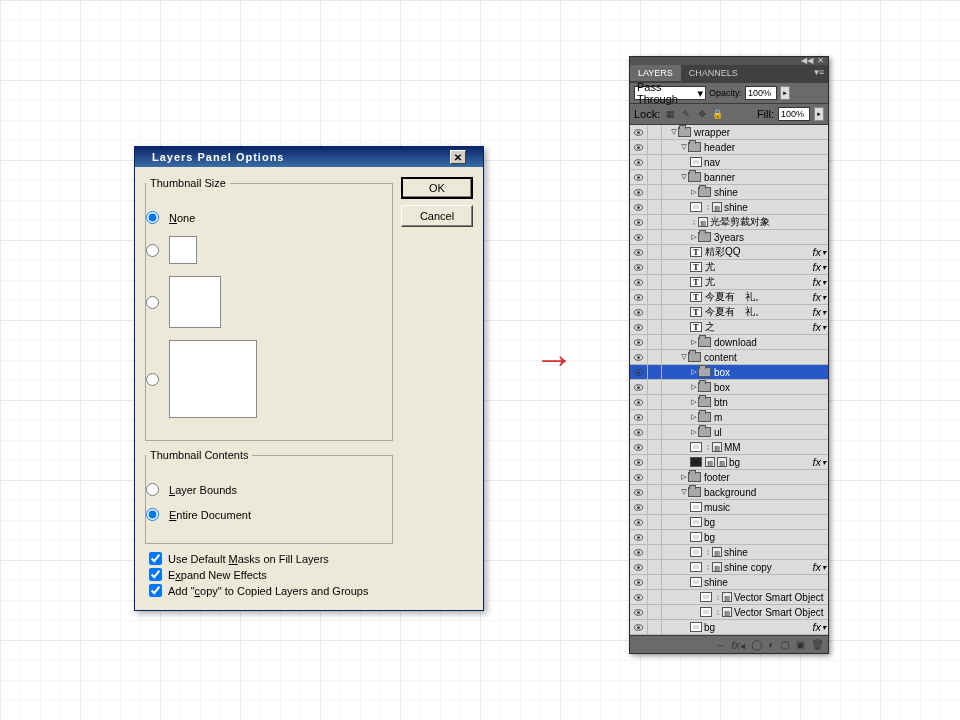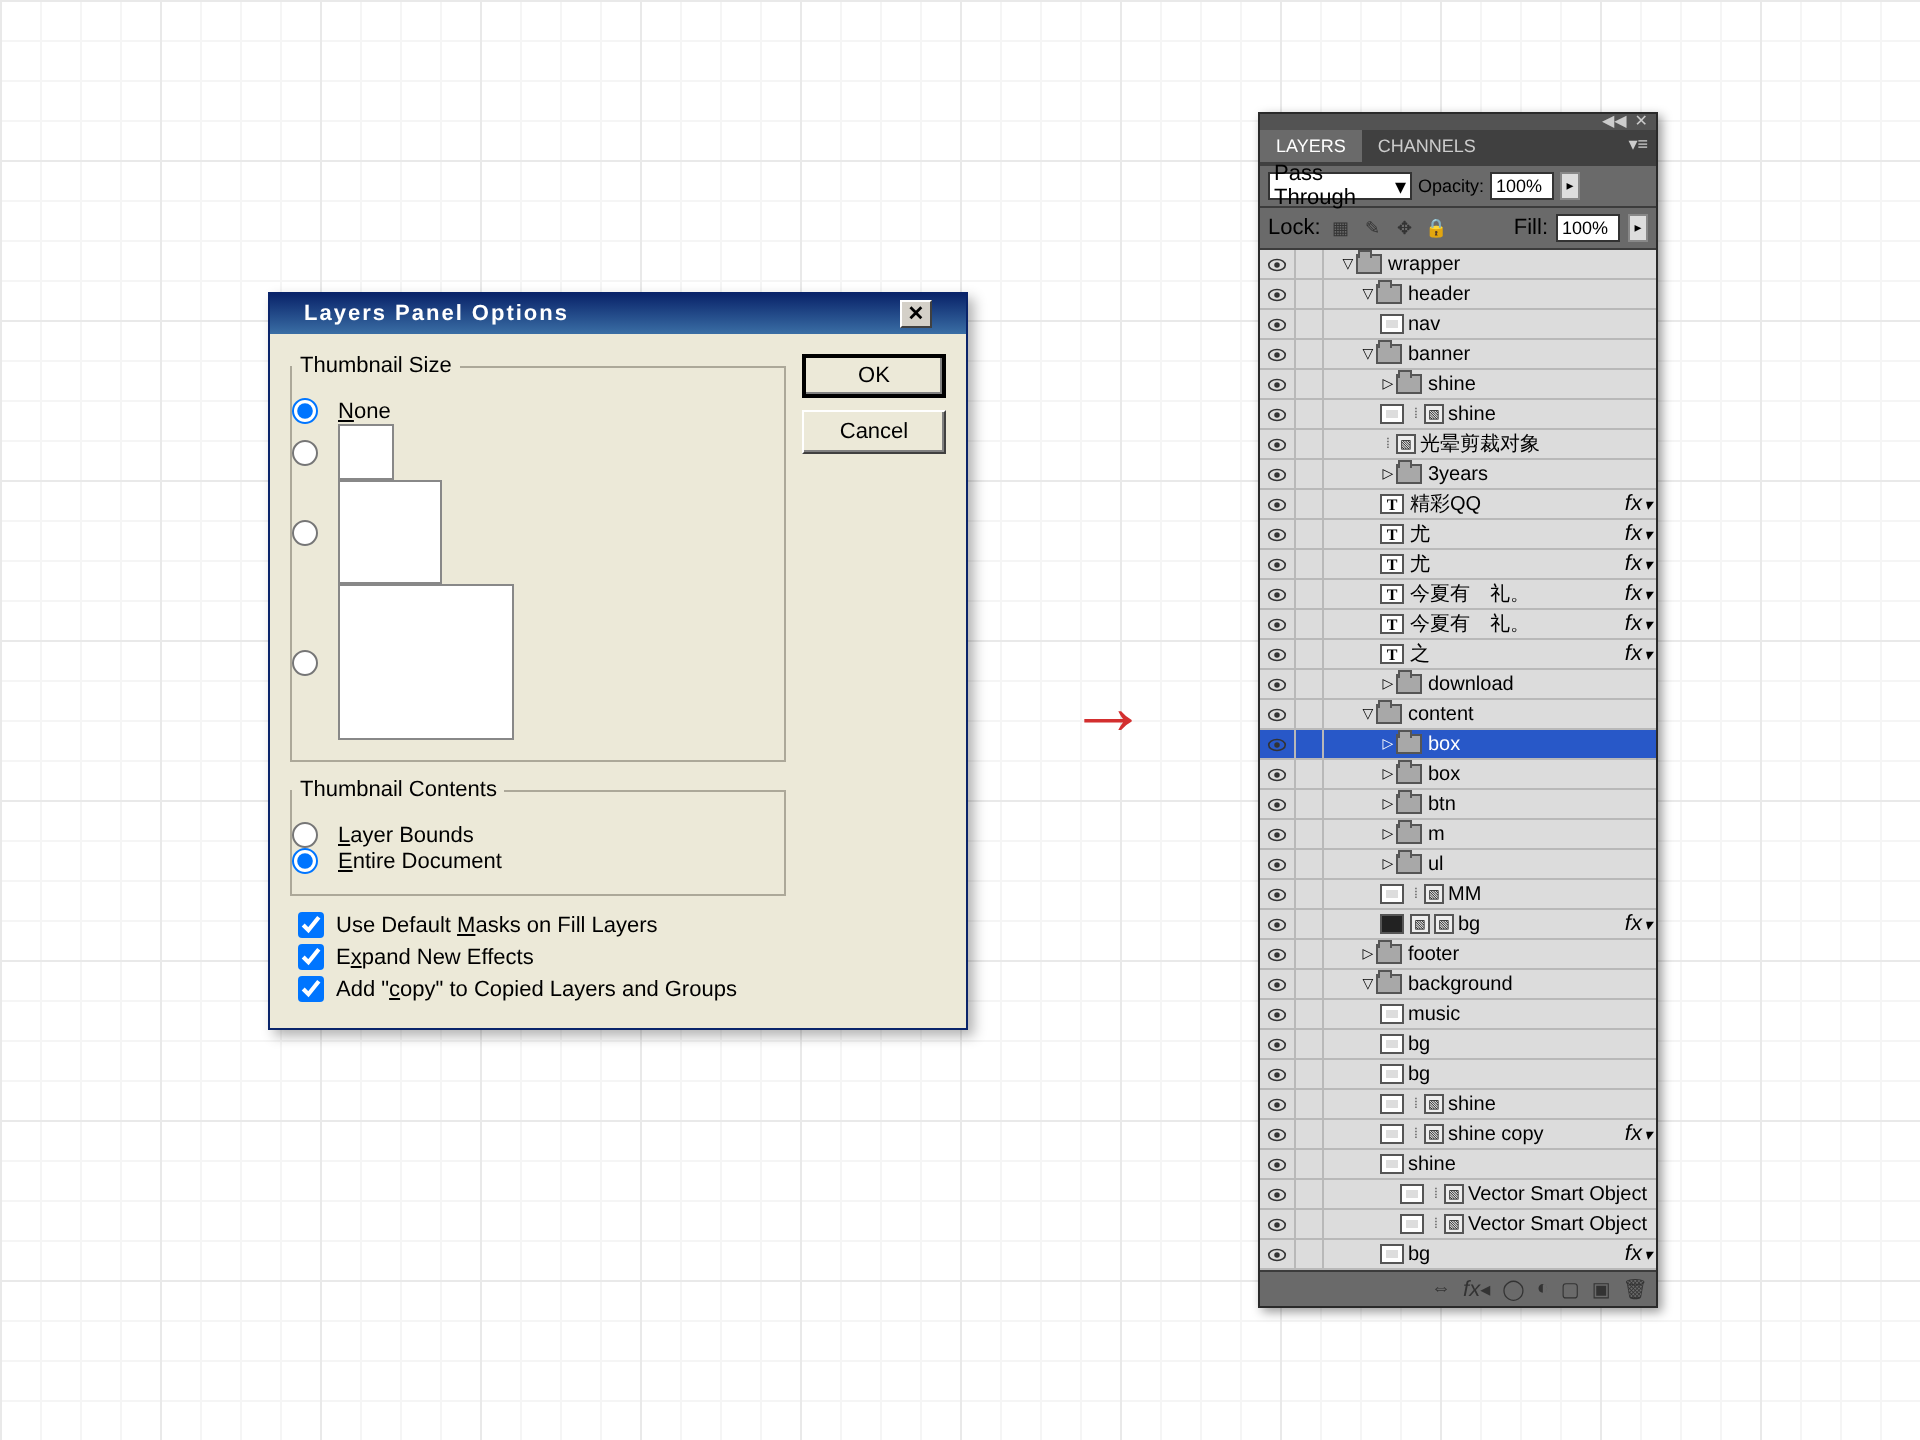--- a/index.html
+++ b/index.html
@@ -10,21 +10,21 @@
 .titlebar{background:linear-gradient(#0a246a,#3a6ea5);color:#fff;height:20px;display:flex;align-items:center;padding:0 17px;font-family:"Courier New",monospace;font-weight:bold}
 .titlebar .t{flex:1;letter-spacing:1px}
 .closebtn{width:16px;height:14px;background:#d4d0c8;border:1px solid #fff;border-right-color:#404040;border-bottom-color:#404040;display:flex;align-items:center;justify-content:center;font-weight:bold;color:#000;font-family:Arial;font-size:10px}
 .body{padding:10px;display:flex}
 .leftcol{flex:1}
 .rightcol{width:80px;display:flex;flex-direction:column;gap:6px;padding-left:8px}
 .winbtn{height:22px;background:#ece9d8;border:1px solid #fff;border-right-color:#404040;border-bottom-color:#404040;box-shadow:inset -1px -1px #808080;cursor:pointer;text-align:center;line-height:20px}
 .winbtn.def{border:2px solid #000;line-height:18px}
 fieldset{border:1px solid #aca899;padding:10px 10px 10px 0;margin-bottom:8px}
 legend{padding:0 4px;background:#ece9d8}
-.radio-row{display:flex;align-items:center;gap:10px;margin:0 0}
+.radio-row{display:flex;align-items:center;gap:10px;margin:12px 0}
 .radio-row input{margin:0}
 .thumb{border:1px solid #888;background:#fff;display:inline-block}
 .thumb.s{width:28px;height:28px}
 .thumb.m{width:52px;height:52px}
 .thumb.l{width:88px;height:78px}
 .flower{width:100%;height:100%;background:linear-gradient(#d8d8d8 40%,#555 40% 55%,#777 55%);position:relative;overflow:hidden}
 .flower::after{content:"";position:absolute;left:10%;bottom:5%;width:70%;height:70%;background:radial-gradient(circle at 50% 50%,#333 0 18%,#fff 18% 60%,transparent 60%);border-radius:50%}
 .chk-row{display:flex;align-items:center;gap:6px;margin:3px 0;padding-left:4px}
 .chk-row input{margin:0}
 .u{text-decoration:underline}

